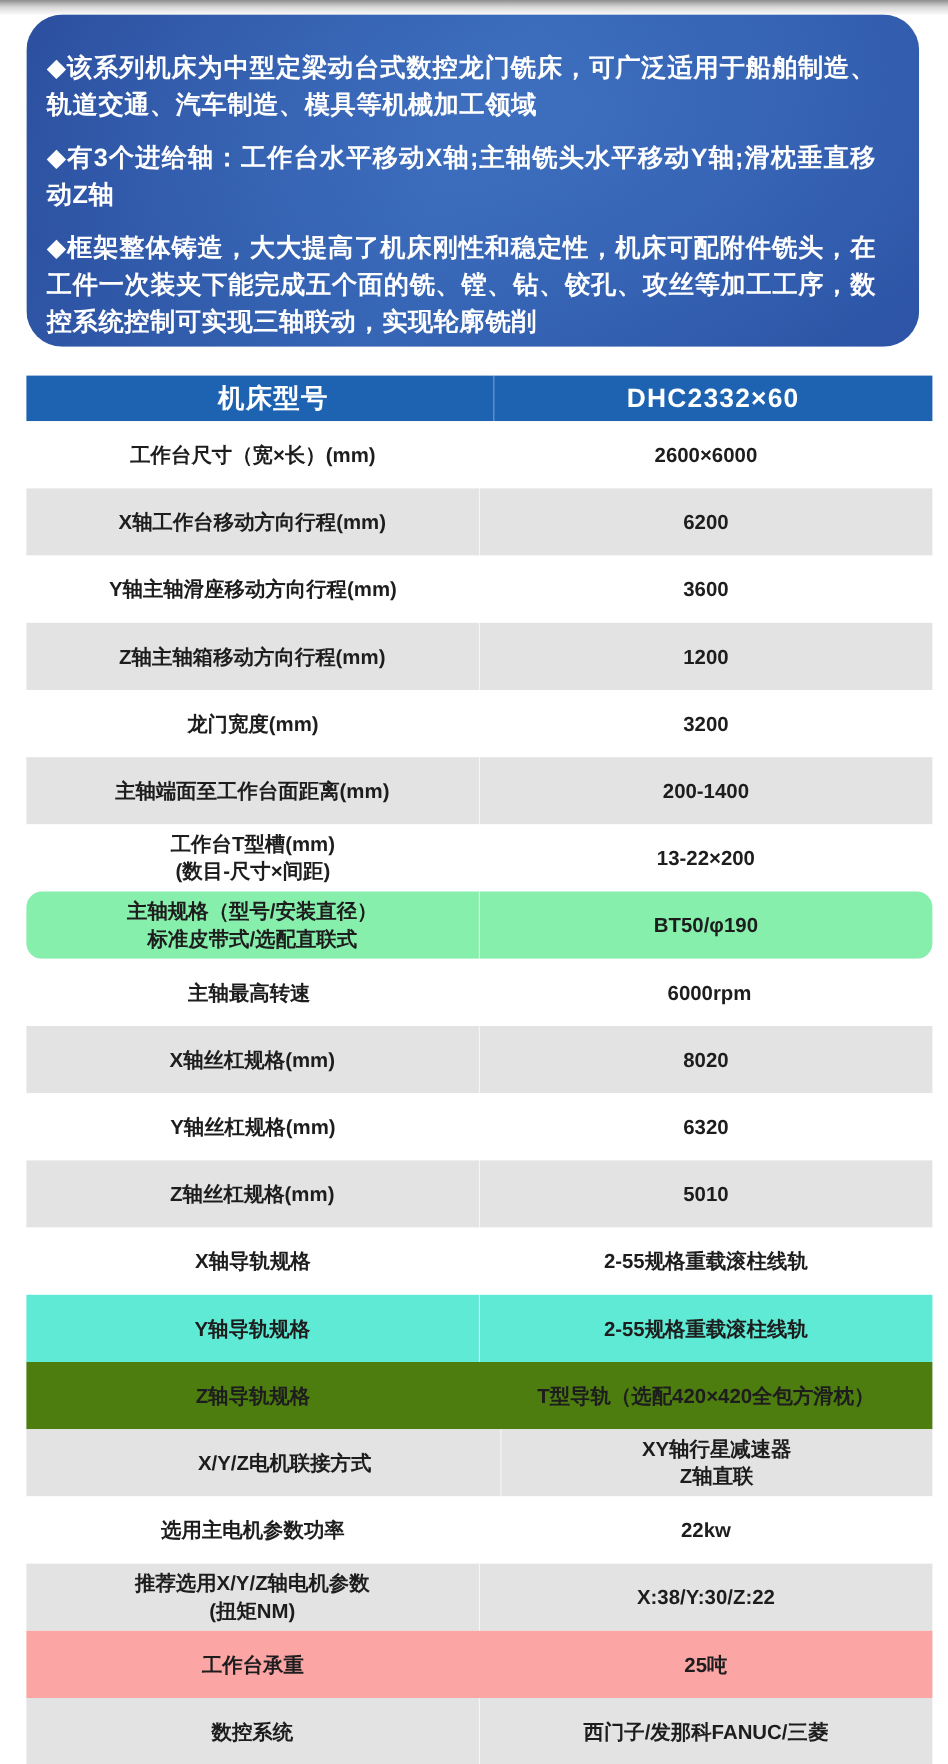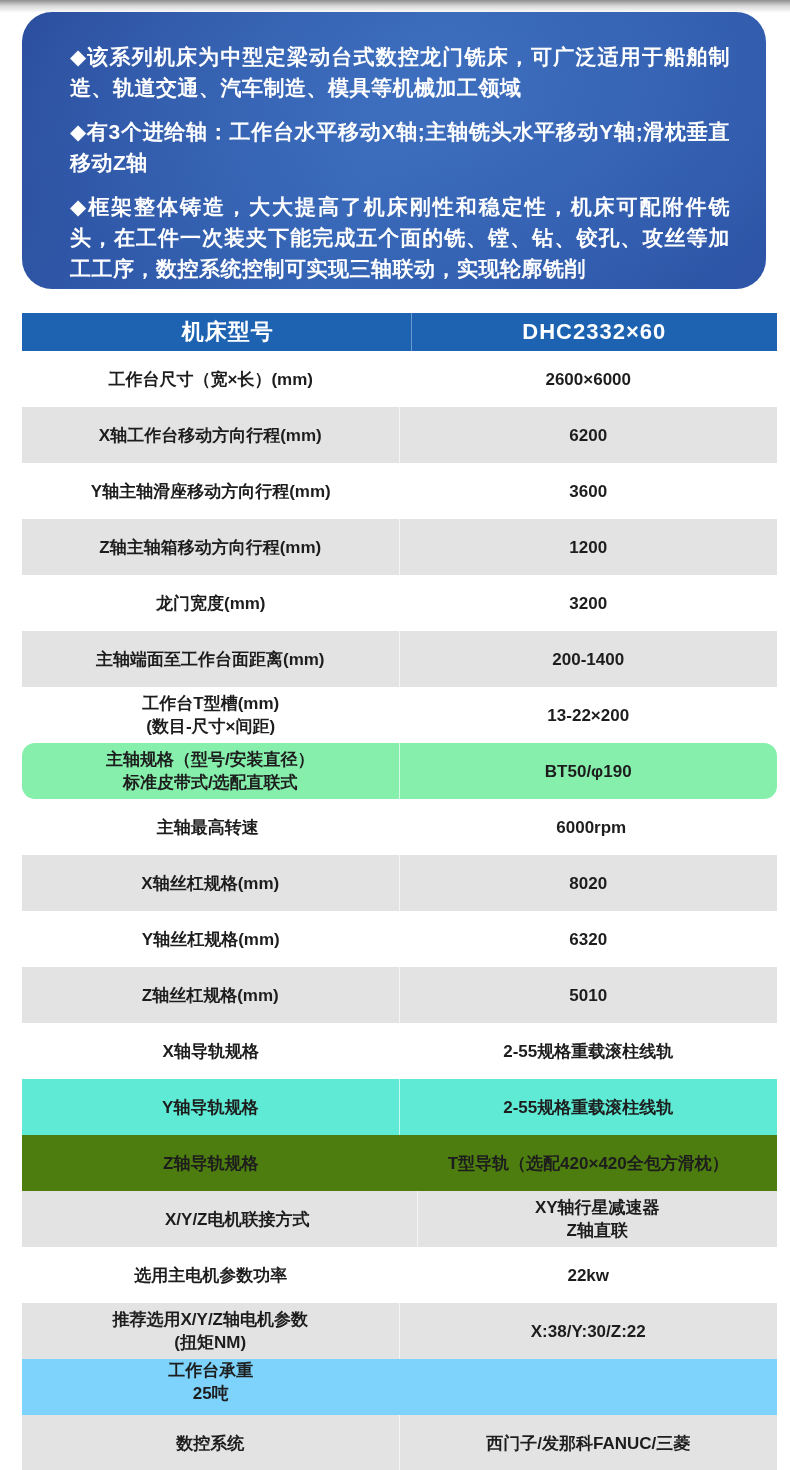--- a/index.html
+++ b/index.html
@@ -26,21 +26,21 @@
   
   .intro-box {
     position: absolute;
     left: 22px; top: 12px;
     width: 744px; height: 277px;
     box-sizing: border-box;
     border-radius: 30px;
     background:
       radial-gradient(ellipse 620px 300px at 55% 30%, rgba(70,120,200,0.55), rgba(70,120,200,0) 75%),
       linear-gradient(118deg, #2b4d9d 0%, #3564b4 48%, #2d54a6 100%);
-    padding: 29px 36px 24px 48px;
+    padding: 29px 36px 24px 17px;
     color: #ffffff;
   }
   .intro-box p {
     margin: 0;
     font-size: 21px;
     font-weight: 700;
     line-height: 31px;
     letter-spacing: 0.5px;
     text-align: justify;
   }
@@ -193,21 +193,21 @@
     <div class="cell label">选用主电机参数功率</div>
     <div class="cell value">22kw</div>
   </div>
 
   <div class="spec-row alt" style="background: rgb(228, 227, 227);">
     <div class="cell label">推荐选用X/Y/Z轴电机参数
 (扭矩NM)</div>
     <div class="cell value">X:38/Y:30/Z:22</div>
   </div>
 
-  <div class="spec-row" style="background: #7dd3fc; flex-direction: column;">
+  <div class="spec-row" style="background: #fca5a5;">
     <div class="cell label">工作台承重</div>
     <div class="cell value">25吨</div>
   </div>
 
   <div class="spec-row alt" style="background: rgb(228, 227, 227);">
     <div class="cell label">数控系统</div>
     <div class="cell value">西门子/发那科FANUC/三菱</div>
   </div>
 </div>
 </div>

